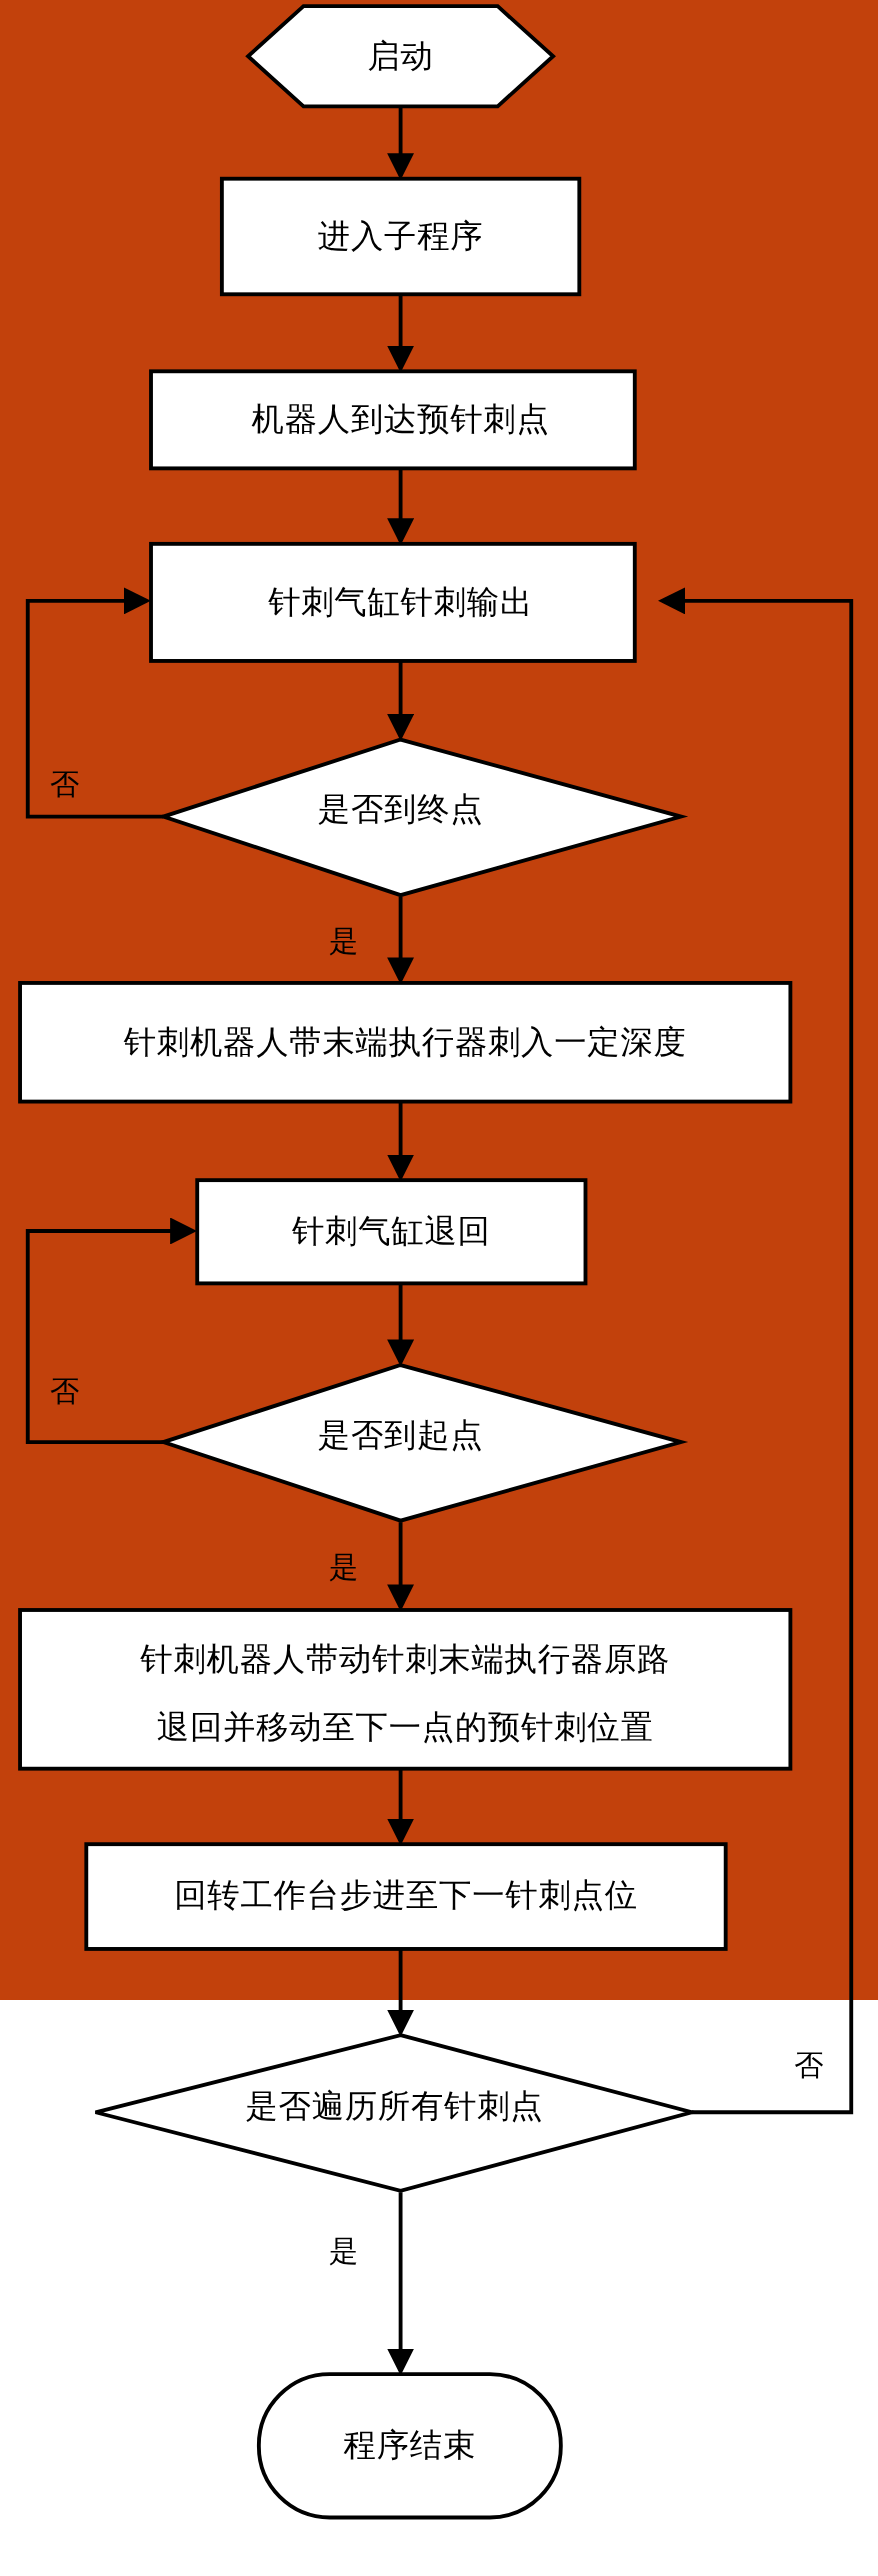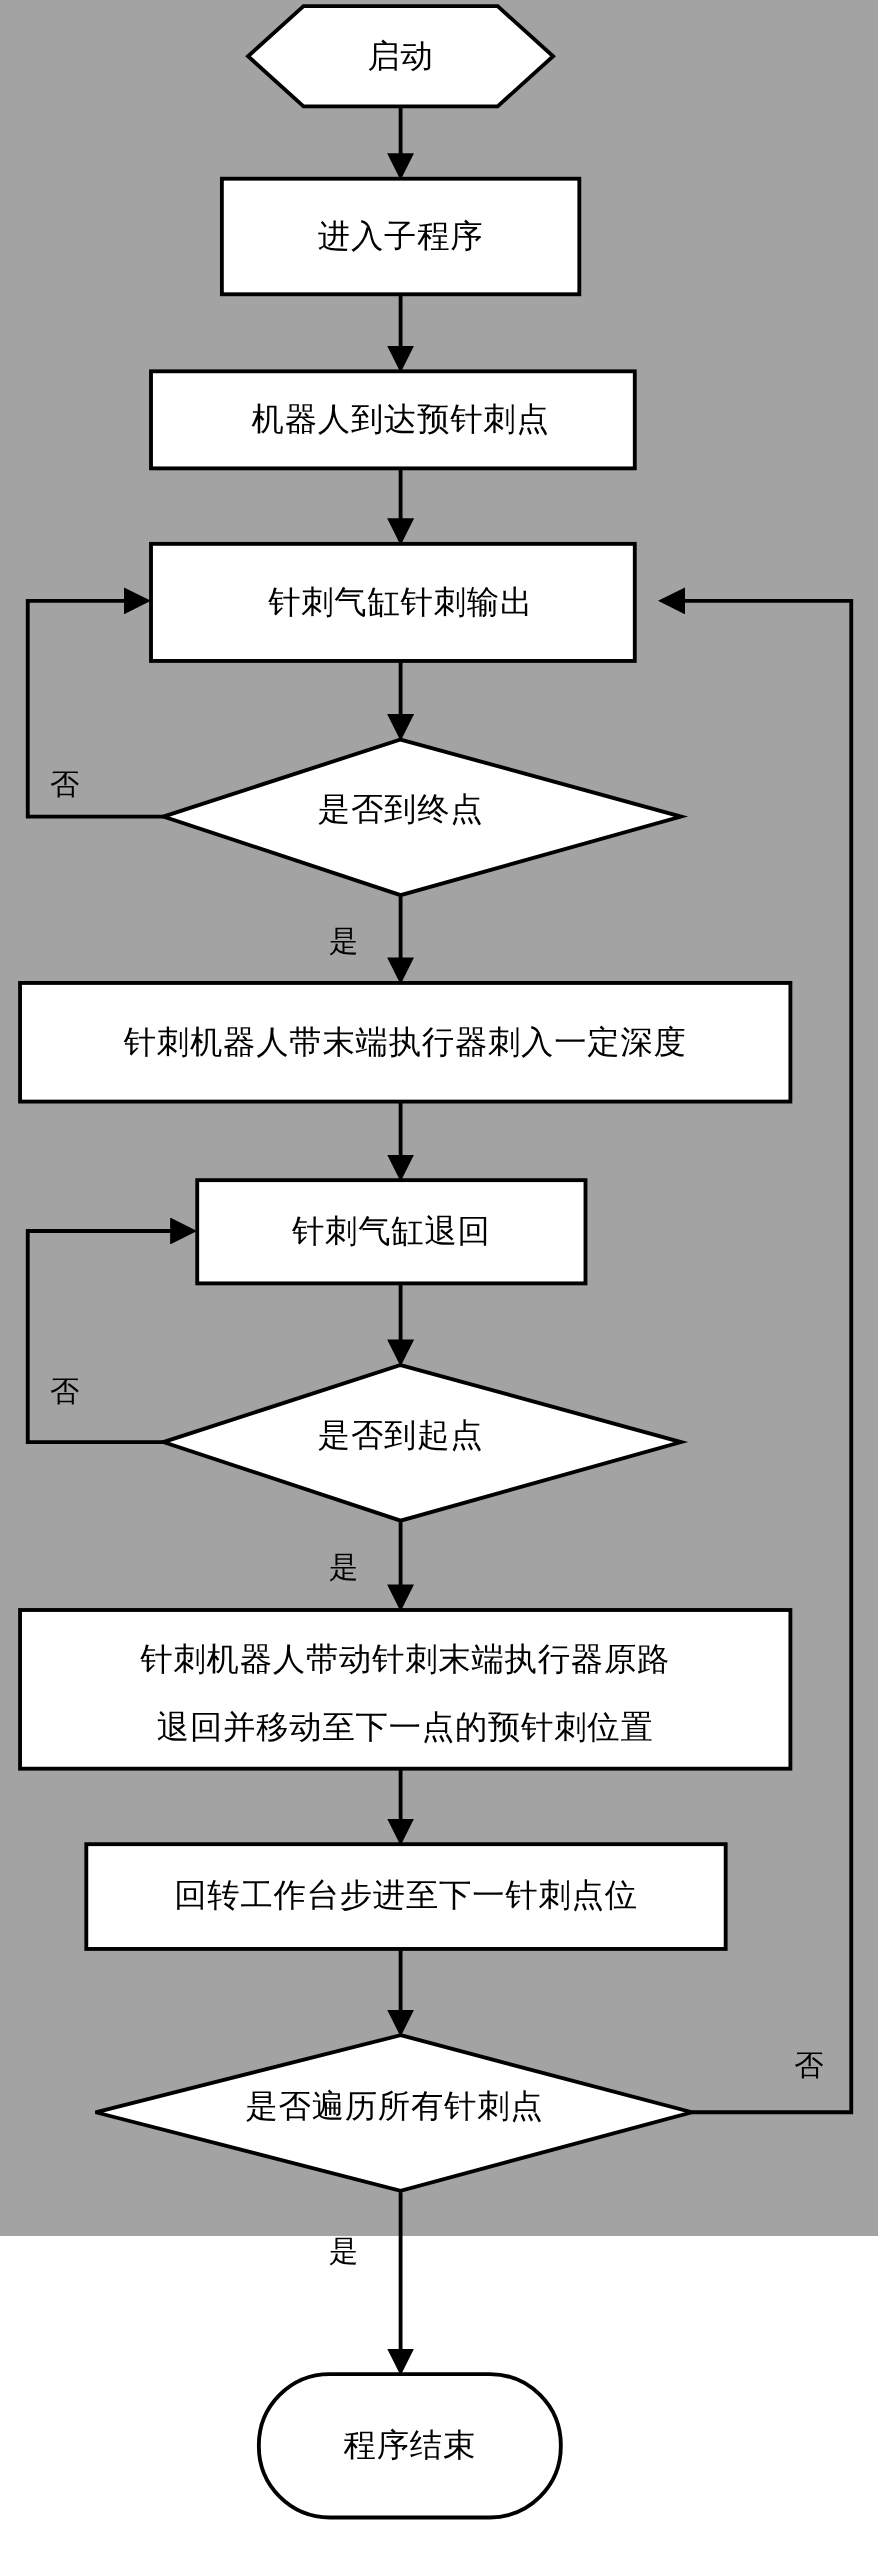--- a/index.html
+++ b/index.html
@@ -1,20 +1,20 @@
 <!DOCTYPE html>
 <html style="font-size:12.3px"><head>
 <meta charset="utf-8">
 <style>
   html,body{margin:0;padding:0;background:#ffffff;}
   body{
     font-family:"DejaVu Sans","Liberation Sans",sans-serif;
     width:879px;height:2576px;overflow:hidden;
   }
-  #flow-root{position:relative;width:879px;height:2236px;background:#a3a3a3;}
+  #flow-root{position:relative;width:879px;height:2000px;background:#c2410c;}
   svg#flow-svg{display:block;width:879px;height:2576px;}
   .shape{fill:#ffffff;stroke:#000000;stroke-width:5;}
   .conn{stroke:#000000;stroke-width:5;fill:none;}
   .node-label{
     font-family:"DejaVu Sans","Liberation Sans",sans-serif;
     font-size:42px;fill:#000000;text-anchor:middle;
     dominant-baseline:middle;letter-spacing:1px;
   }
   .node-label-2{
     font-family:"DejaVu Sans","Liberation Sans",sans-serif;

